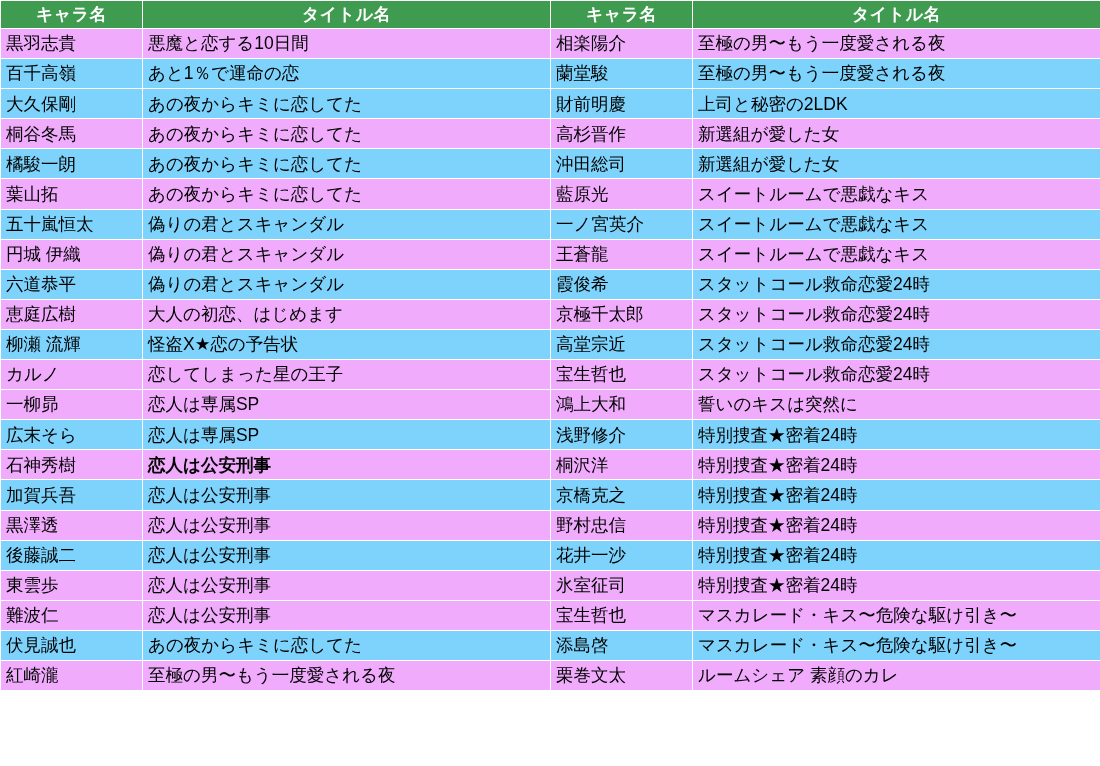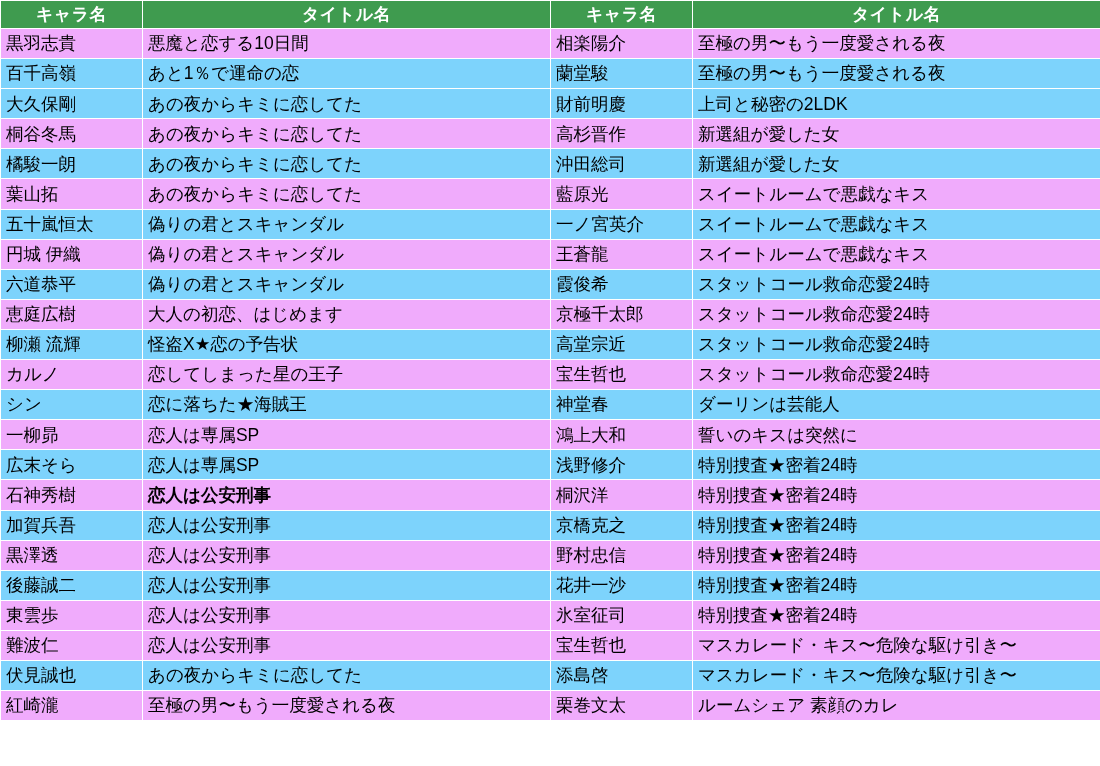--- a/index.html
+++ b/index.html
@@ -140,26 +140,20 @@
           <td>怪盗X★恋の予告状</td>
           <td>高堂宗近</td>
           <td>スタットコール救命恋愛24時</td>
         </tr>
         <tr class="odd">
           <td>カルノ</td>
           <td>恋してしまった星の王子</td>
           <td>宝生哲也</td>
           <td>スタットコール救命恋愛24時</td>
         </tr>
-        <tr class="even">
-          <td>シン</td>
-          <td>恋に落ちた★海賊王</td>
-          <td>神堂春</td>
-          <td>ダーリンは芸能人</td>
-        </tr>
         <tr class="odd">
           <td>一柳昴</td>
           <td>恋人は専属SP</td>
           <td>鴻上大和</td>
           <td>誓いのキスは突然に</td>
         </tr>
         <tr class="even">
           <td>広末そら</td>
           <td>恋人は専属SP</td>
           <td>浅野修介</td>

